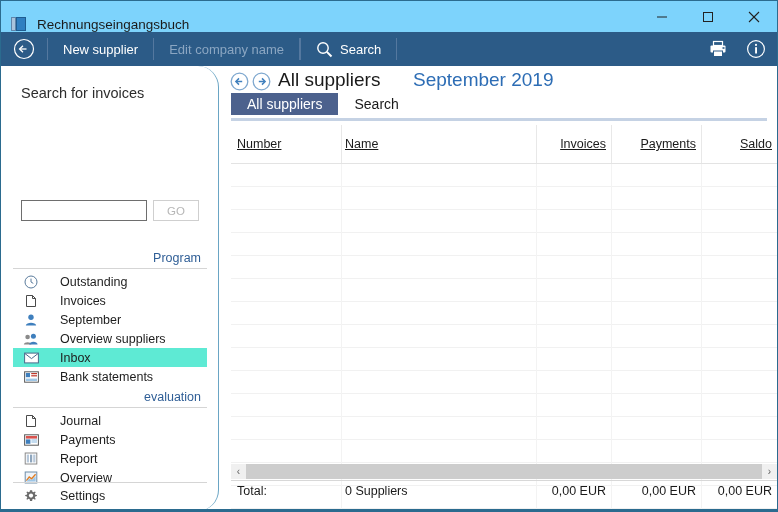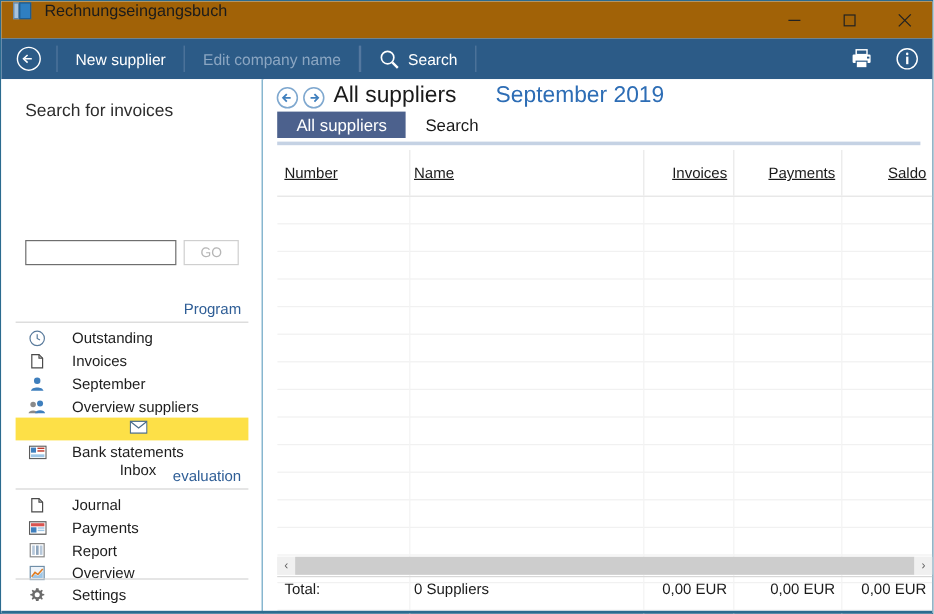--- a/index.html
+++ b/index.html
@@ -19,23 +19,23 @@
     box-sizing: border-box;
     border: 1px solid #2b6b8f;
     background: #ffffff;
   }
 
   
   .titlebar {
     position: absolute;
     left: 0; top: 0;
     width: 776px; height: 31px;
-    background: #a16207;
-    display: flex;
-    align-items: flex-start;
+    background: #7dd3fc;
+    display: flex;
+    align-items: flex-end;
   }
   .title-icon {
     width: 16px; height: 16px;
     margin-left: 10px;
     position: relative;
     flex: none;
   }
   .title-icon .bk-a {
     position: absolute; left: 0; top: 1px;
     width: 5px; height: 14px;
@@ -121,20 +121,21 @@
   }
 
   
   .sidebar {
     position: absolute;
     left: 0; top: 65px;
     width: 218px; height: 445px;
     background: #ffffff;
     border-right: 1px solid #6aa5c4;
     box-sizing: border-box;
+    border-radius: 21px;
   }
   .sb-heading {
     position: absolute;
     left: 20px; top: 19px;
     font-size: 14.5px;
     color: #2d2d2d;
     white-space: nowrap;
   }
   .sb-searchrow {
     position: absolute;
@@ -187,22 +188,21 @@
     display: flex;
     align-items: center;
     gap: 21px;
     padding-left: 10px;
     font-size: 12.5px;
     color: #1d1d1d;
     white-space: nowrap;
     cursor: default;
   }
   .sb-item.active {
-    background: #fde047;
-    flex-direction: column;
+    background: #5eead4;
   }
   .sb-ico {
     width: 16px; height: 16px;
     flex: none;
     display: flex;
     align-items: center;
     justify-content: center;
   }
 
   

